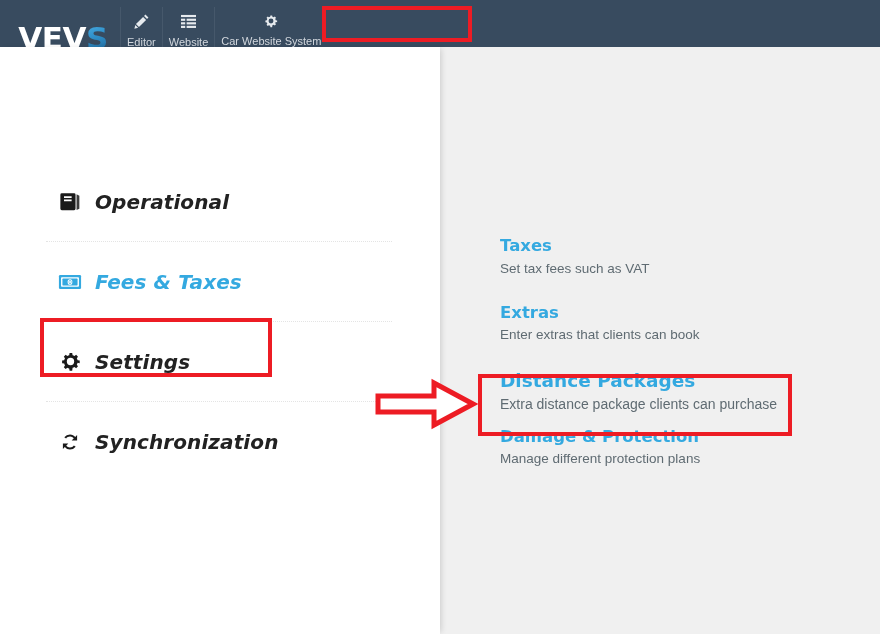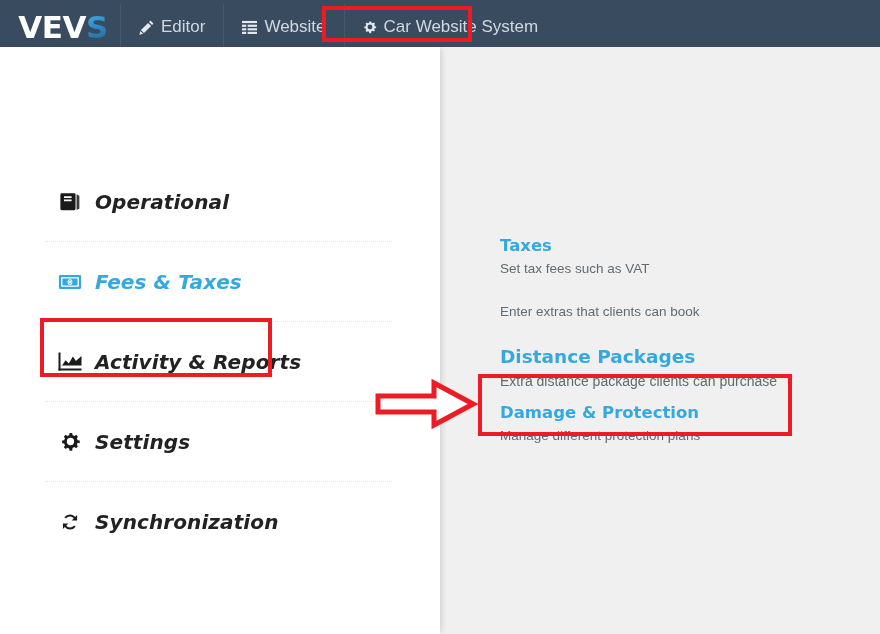--- a/index.html
+++ b/index.html
@@ -20,21 +20,21 @@
   }
 
   
   #header {
     position: absolute;
     left: 0; top: 0;
     width: 880px;
     height: 54px;
     background: #384b5f;
     display: flex;
-    align-items: center;
+    align-items: flex-end;
   }
 
   .logo-wrap {
     width: 120px;
     display: flex;
     align-items: center;
     justify-content: center;
     padding-left: 6px;
   }
   .logo-text {
@@ -50,27 +50,28 @@
     -webkit-background-clip: text;
     background-clip: text;
     color: transparent;
   }
 
   .nav-item {
     display: flex;
     align-items: center;
     justify-content: center;
     gap: 7px;
-    padding: 0 18px;
+    padding: 0 6px;
     color: #d3d8de;
-    font-size: 17px;
+    font-size: 11px;
     border-left: 1px solid #46586b;
     height: 47px;
     position: relative;
     white-space: nowrap;
+    flex-direction: column;
   }
   .nav-item .ico {
     display: inline-flex;
     align-items: center;
     color: #e6eaee;
   }
   .nav-item svg { display: block; }
 
   
   #left-panel {
@@ -236,30 +237,20 @@
             <rect x="1" y="1" width="24" height="15" rx="1.4" fill="currentColor"></rect>
             <rect x="3.3" y="3.3" width="19.4" height="10.4" rx="0.8" fill="#ffffff"></rect>
             <rect x="4.8" y="4.8" width="16.4" height="7.4" rx="0.6" fill="currentColor"></rect>
             <ellipse cx="13" cy="8.5" rx="2.6" ry="3.1" fill="#ffffff"></ellipse>
             <text x="13" y="11" font-size="6" font-family="Liberation Sans, sans-serif" text-anchor="middle" fill="currentColor">0</text>
           </svg>
         </span>
         <span class="menu-label">Fees &amp; Taxes</span>
       </div>
 
-      <div class="menu-row">
-        <span class="menu-icon">
-          <svg width="24" height="19" viewBox="0 0 24 19" fill="currentColor">
-            <rect x="0.5" y="0.5" width="2" height="18"></rect>
-            <rect x="0.5" y="16.5" width="23" height="2"></rect>
-            <path d="M3.4 14.6l4.2-6.4 3.2 3.4 4.1-7 3 4.3 5.6-4.9v9.6H3.4z"></path>
-          </svg>
-        </span>
-        <span class="menu-label">Activity &amp; Reports</span>
-      </div>
 
       <div class="menu-row">
         <span class="menu-icon">
           <svg width="21" height="21" viewBox="0 0 16 16" fill="currentColor">
             <path d="M8 5.2a2.8 2.8 0 100 5.6 2.8 2.8 0 000-5.6zm7 4.1l-1.6-.3a5.6 5.6 0 01-.6 1.4l.9 1.3-1.4 1.4-1.3-.9c-.44.27-.9.47-1.4.6L9.3 15H7.3l-.3-1.6a5.6 5.6 0 01-1.4-.6l-1.3.9-1.4-1.4.9-1.3a5.6 5.6 0 01-.6-1.4L1.6 9.3V7.3l1.6-.3c.13-.5.33-.96.6-1.4l-.9-1.3 1.4-1.4 1.3.9c.44-.27.9-.47 1.4-.6L7.3 1.6h2l.3 1.6c.5.13.96.33 1.4.6l1.3-.9 1.4 1.4-.9 1.3c.27.44.47.9.6 1.4l1.6.3v2z"></path>
           </svg>
         </span>
         <span class="menu-label">Settings</span>
       </div>
 
@@ -278,20 +269,21 @@
 
   <div id="right-panel">
     <div class="sub-list">
 
       <div class="sub-item">
         <div class="sub-title">Taxes</div>
         <div class="sub-desc">Set tax fees such as VAT</div>
       </div>
 
       <div class="sub-item">
+        <div class="sub-title">Extras</div>
         <div class="sub-desc">Enter extras that clients can book</div>
       </div>
 
       <div class="sub-item emphasis">
         <div class="sub-title">Distance Packages</div>
         <div class="sub-desc">Extra distance package clients can purchase</div>
       </div>
 
       <div class="sub-item">
         <div class="sub-title">Damage &amp; Protection</div>

